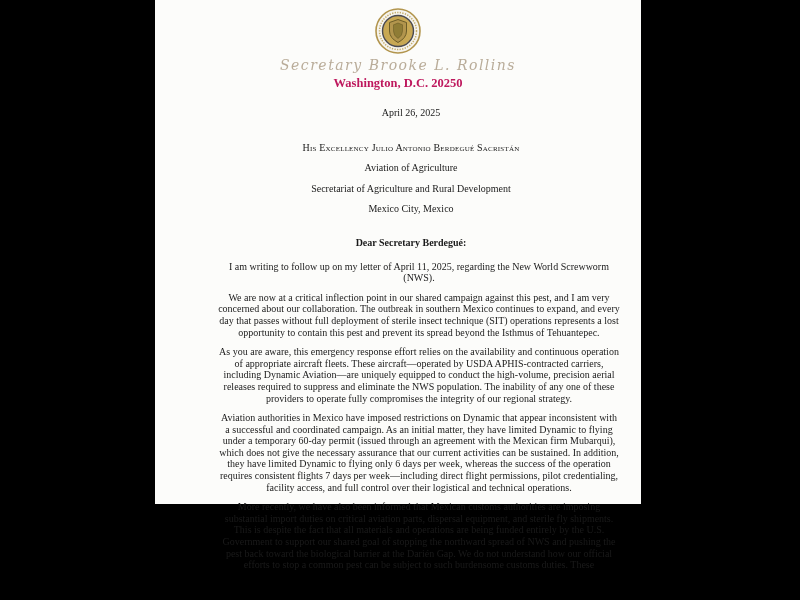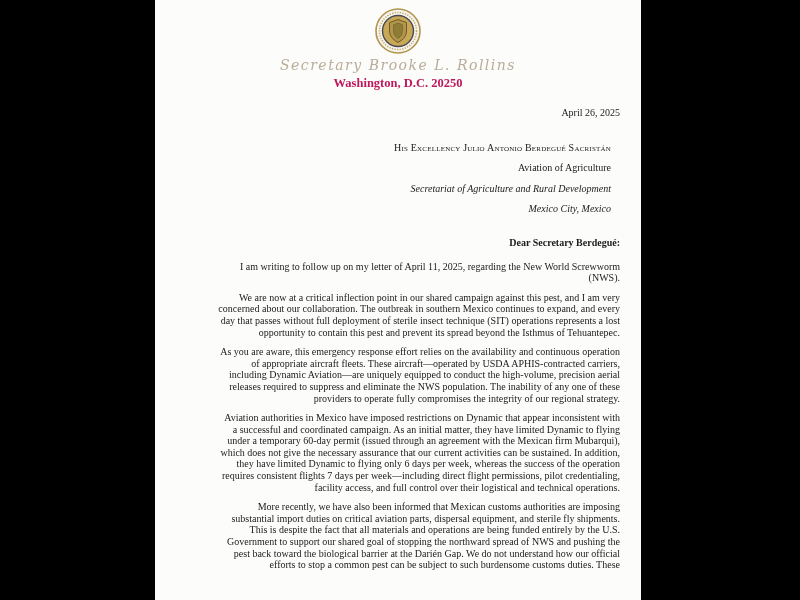--- a/index.html
+++ b/index.html
@@ -12,21 +12,21 @@
     background: #000000;
     position: relative;
     overflow: hidden;
     font-family: "Liberation Serif", serif;
   }
   .page {
     position: absolute;
     left: 155px;
     top: 0;
     width: 486px;
-    height: 600px;
+    height: 504px;
     background: #fcfcfa;
     box-sizing: border-box;
   }
   .letterhead {
     text-align: center;
     padding-top: 8px;
   }
   .seal {
     width: 46px;
     height: 46px;
@@ -48,34 +48,33 @@
     color: #be185d;
     margin-top: 3px;
     line-height: 14px;
   }
   .body-text {
     padding: 17px 24px 0 47px;
     width: 418px;
     font-size: 10px;
     line-height: 11.6px;
     color: #1a1a1a;
-    text-align: right;
+    text-align: center;
   }
   .date-line {
     margin: 0 0 23px 0;
   }
   .recipient div {
     margin: 9px;
   }
   .recipient-name {
     font-variant: small-caps;
     letter-spacing: 0.2px;
   }
   .recipient-org, .recipient-location {
-    font-style: italic;
   }
   .salutation {
     margin: 22px 0 12px 0;
     font-weight: bold;
   }
   .body-text p {
     margin: 0 0 8px 16px;
   }
 </style>
 </head>

